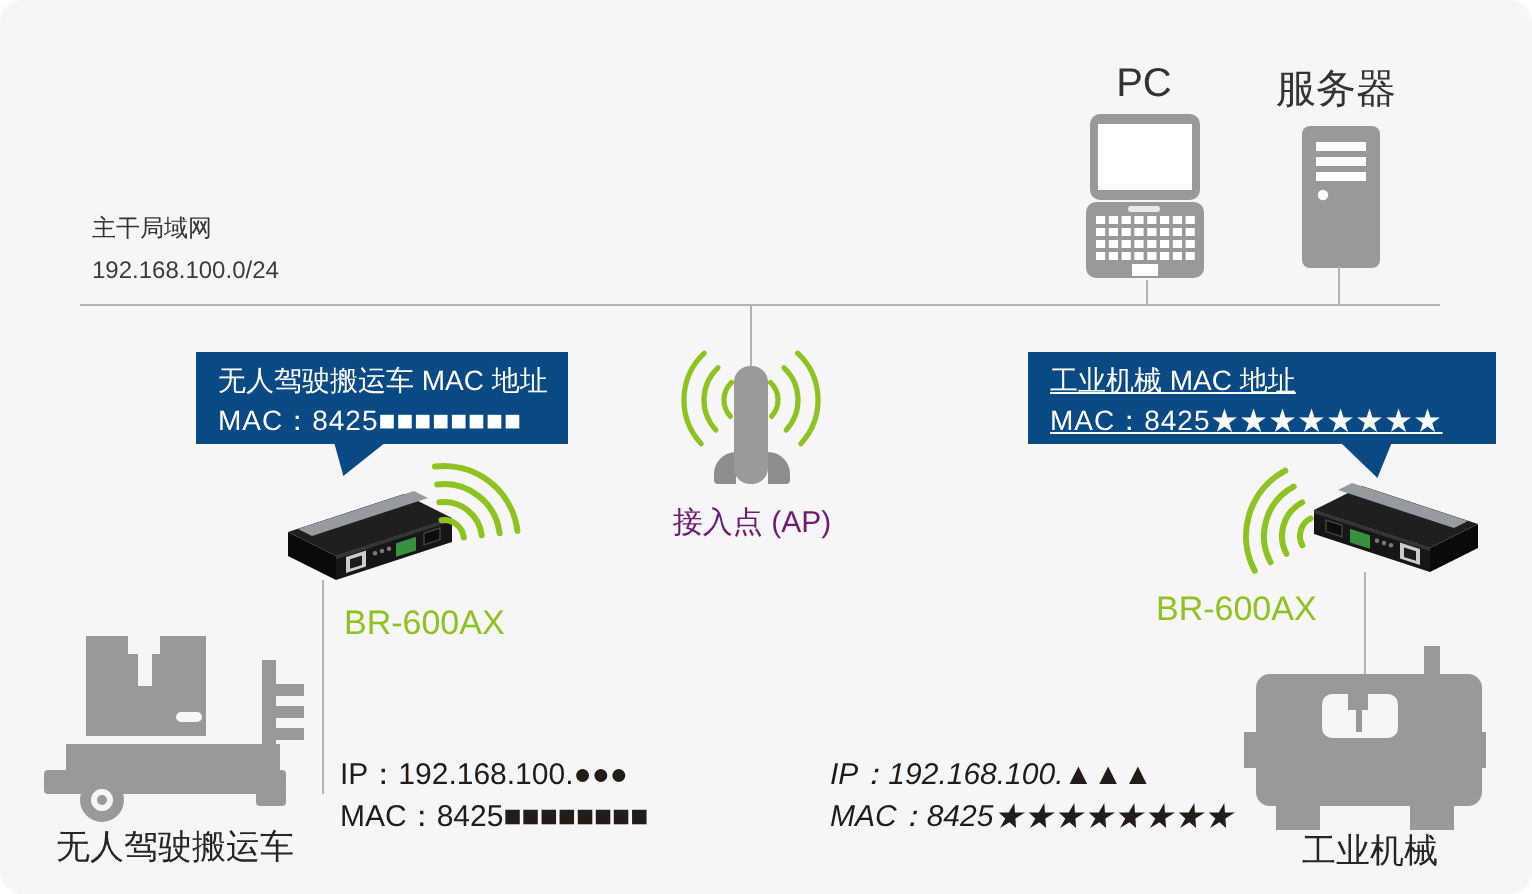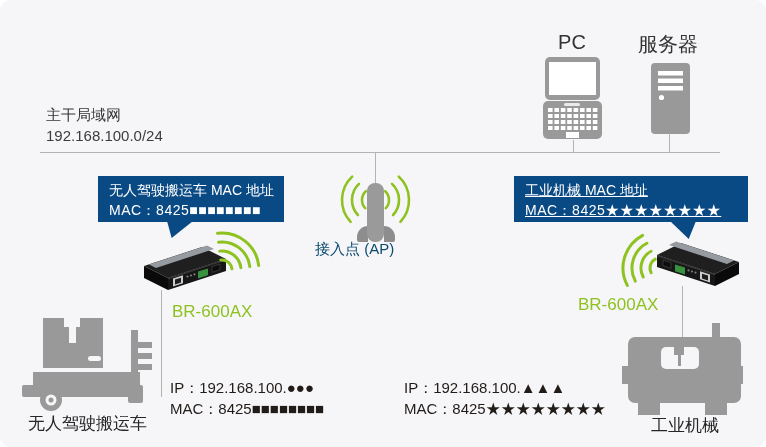--- a/index.html
+++ b/index.html
@@ -9,24 +9,24 @@
     font-family:"Liberation Sans",sans-serif;color:#333;
   }
   .abs{position:absolute;}
   svg{overflow:visible;display:block;}
 
   
   .hline{height:1px;background:#b3b3b3;}
   .vline{width:1px;background:#b3b3b3;}
 
   
-  .net-label{left:46px;top:104px;font-size:15px;line-height:21px;color:#333;}
+  .net-label{left:46px;top:104px;font-size:12px;line-height:21px;color:#333;}
   .net-label .sub{color:#3c3c3c;}
   .node-label{font-size:20px;color:#333;text-align:center;}
-  .ap-label{left:315px;top:240px;width:122px;font-size:15px;text-align:left;color:#0c4a6e;}
+  .ap-label{left:315px;top:252px;width:122px;font-size:15px;text-align:center;color:#701a75;}
   .big-label{font-size:17px;color:#262626;}
   .green-label{font-size:17px;color:#8dc21f;}
   .addr{font-size:15px;line-height:21px;color:#221c18;white-space:nowrap;}
 
   
   .callout{background:#0a4a84;color:#fff;padding:4px 0 0 11px;line-height:20px;white-space:nowrap;margin-left:16px;}
   .callout .t{font-size:14px;}
   .callout .m{font-size:14px;letter-spacing:0.5px;}
   .tail{background:#0a4a84;}
   .tail-left{left:167px;top:221px;width:26px;height:17px;clip-path:polygon(0 0,100% 0,18% 100%);}
@@ -239,18 +239,18 @@
       <rect x="54" y="27" width="10" height="8" fill="#999"></rect>
       <rect x="58" y="35" width="3" height="11" fill="#999"></rect>
     </svg>
   </div>
   <div class="abs big-label" style="left:640px;top:414px;width:90px;text-align:center;">工业机械</div>
 
   <div class="abs addr" style="left:170px;top:377px;">
     <div>IP：192.168.100.●●●</div>
     <div>MAC：8425■■■■■■■■</div>
   </div>
-  <div class="abs addr" style="left:404px;top:377px;">
+  <div class="abs addr" style="left:415px;top:377px;font-style:italic;">
     <div>IP：192.168.100.▲▲▲</div>
     <div>MAC：8425★★★★★★★★</div>
   </div>
 
 </div>
 
 </body></html>

